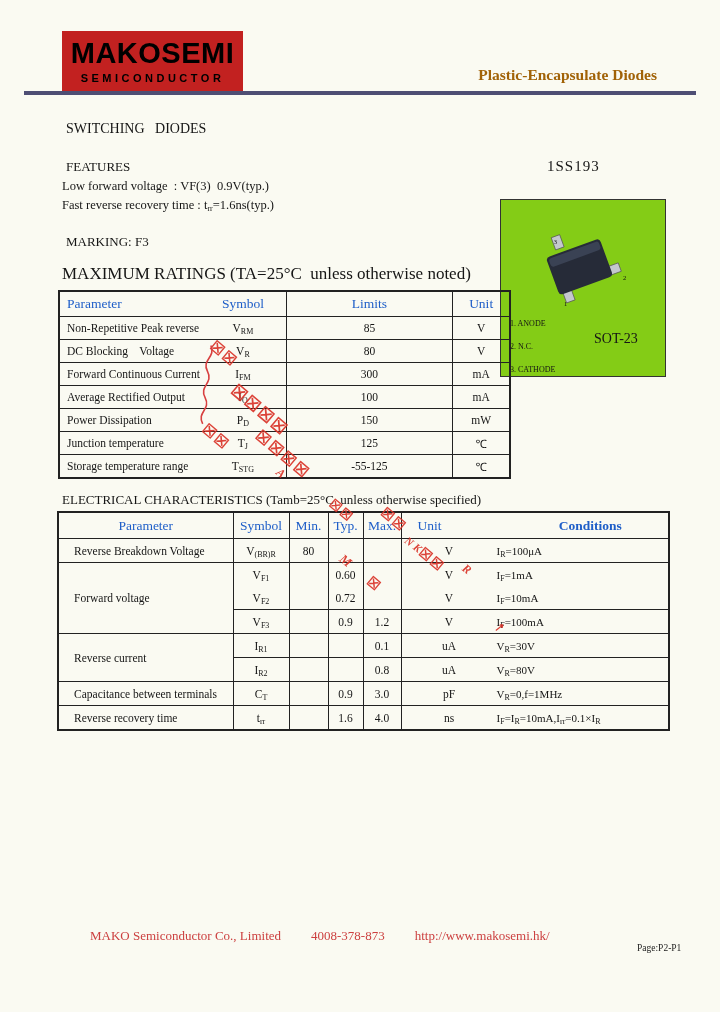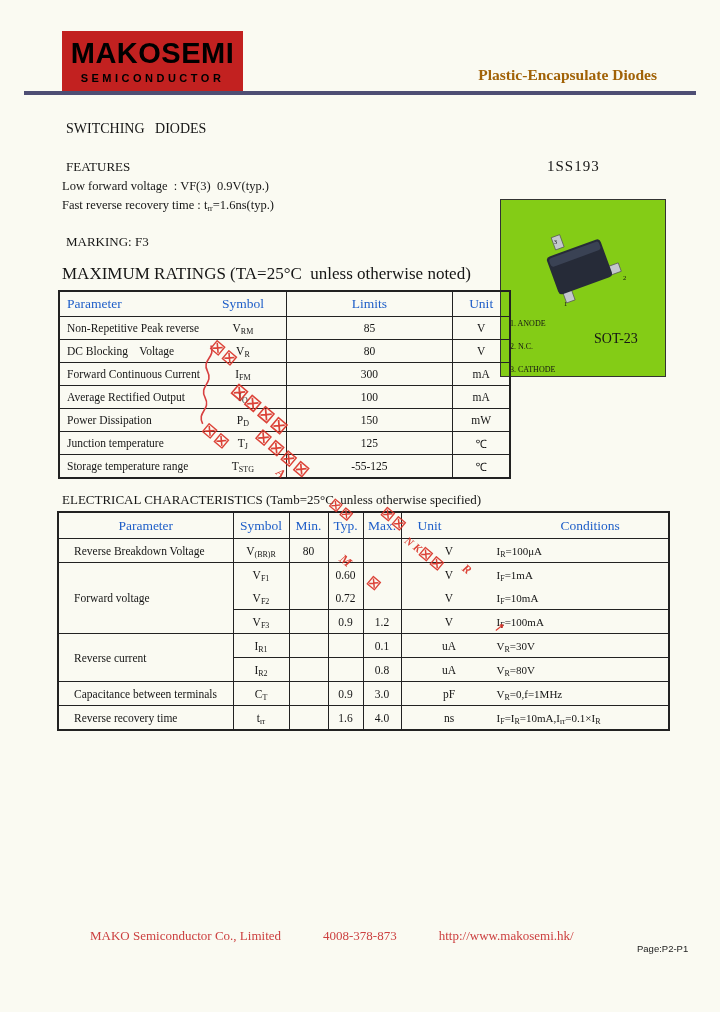--- a/index.html
+++ b/index.html
@@ -48,22 +48,22 @@
   .symzone{width:86px;text-align:center;}
   .ucell{display:flex;align-items:center;width:100%;}
   .uval{width:95px;text-align:center;}
   .cval{flex:1;text-align:left;font-size:11px;}
   sub{font-size:8px;vertical-align:-2px;line-height:0;}
   .nb td{border-bottom:none;}
   .nt td{border-top:none;}
   .grp{text-align:left;padding-left:15px;}
 
   
-  .footer{position:absolute;left:90px;top:928px;display:flex;gap:42px;color:#cc4040;font-size:13px;}
-  .pageno{position:absolute;left:637px;top:943px;font-family:Liberation Sans, sans-serif;font-size:9.5px;color:#222;}
+  .footer{position:absolute;left:90px;top:928px;display:flex;gap:30px;color:#cc4040;font-size:13px;}
+  .pageno{position:absolute;left:637px;top:943px;font-family:Liberation Serif, serif;font-size:9.5px;color:#222;}
 
   
   .wm{position:absolute;color:#d93025;z-index:5;pointer-events:none;opacity:.9;font-weight:bold;}
   .wm-chain{font-size:15px;letter-spacing:2px;transform:rotate(40deg);transform-origin:left top;}
   .wm-letter{font-style:italic;font-size:13px;transform:rotate(38deg);transform-origin:left top;white-space:pre;}
   .wm-svg{position:absolute;z-index:5;pointer-events:none;}
 </style>
 </head>
 <body>
 
@@ -208,21 +208,21 @@
     <tbody>
         <tr>
       <th>Parameter</th>
       <th>Symbol</th>
       <th>Min.</th>
       <th>Typ.</th>
       <th>Max.</th>
       <th class="pl">
             <span class="ucell">
               <span class="uval" style="text-align:left;padding-left:16px;">Unit</span>
-              <span class="cval" style="text-align:center;font-size:13.5px;">Conditions</span>
+              <span class="cval" style="text-align:center;font-size:13.5px;font-weight:bold;">Conditions</span>
             </span>
           </th>
     </tr>
     <tr>
       <td class="pl grp">Reverse Breakdown Voltage</td>
       <td><span>V</span><sub>(BR)R</sub></td>
       <td>80</td>
       <td></td>
       <td></td>
       <td class="pl">

